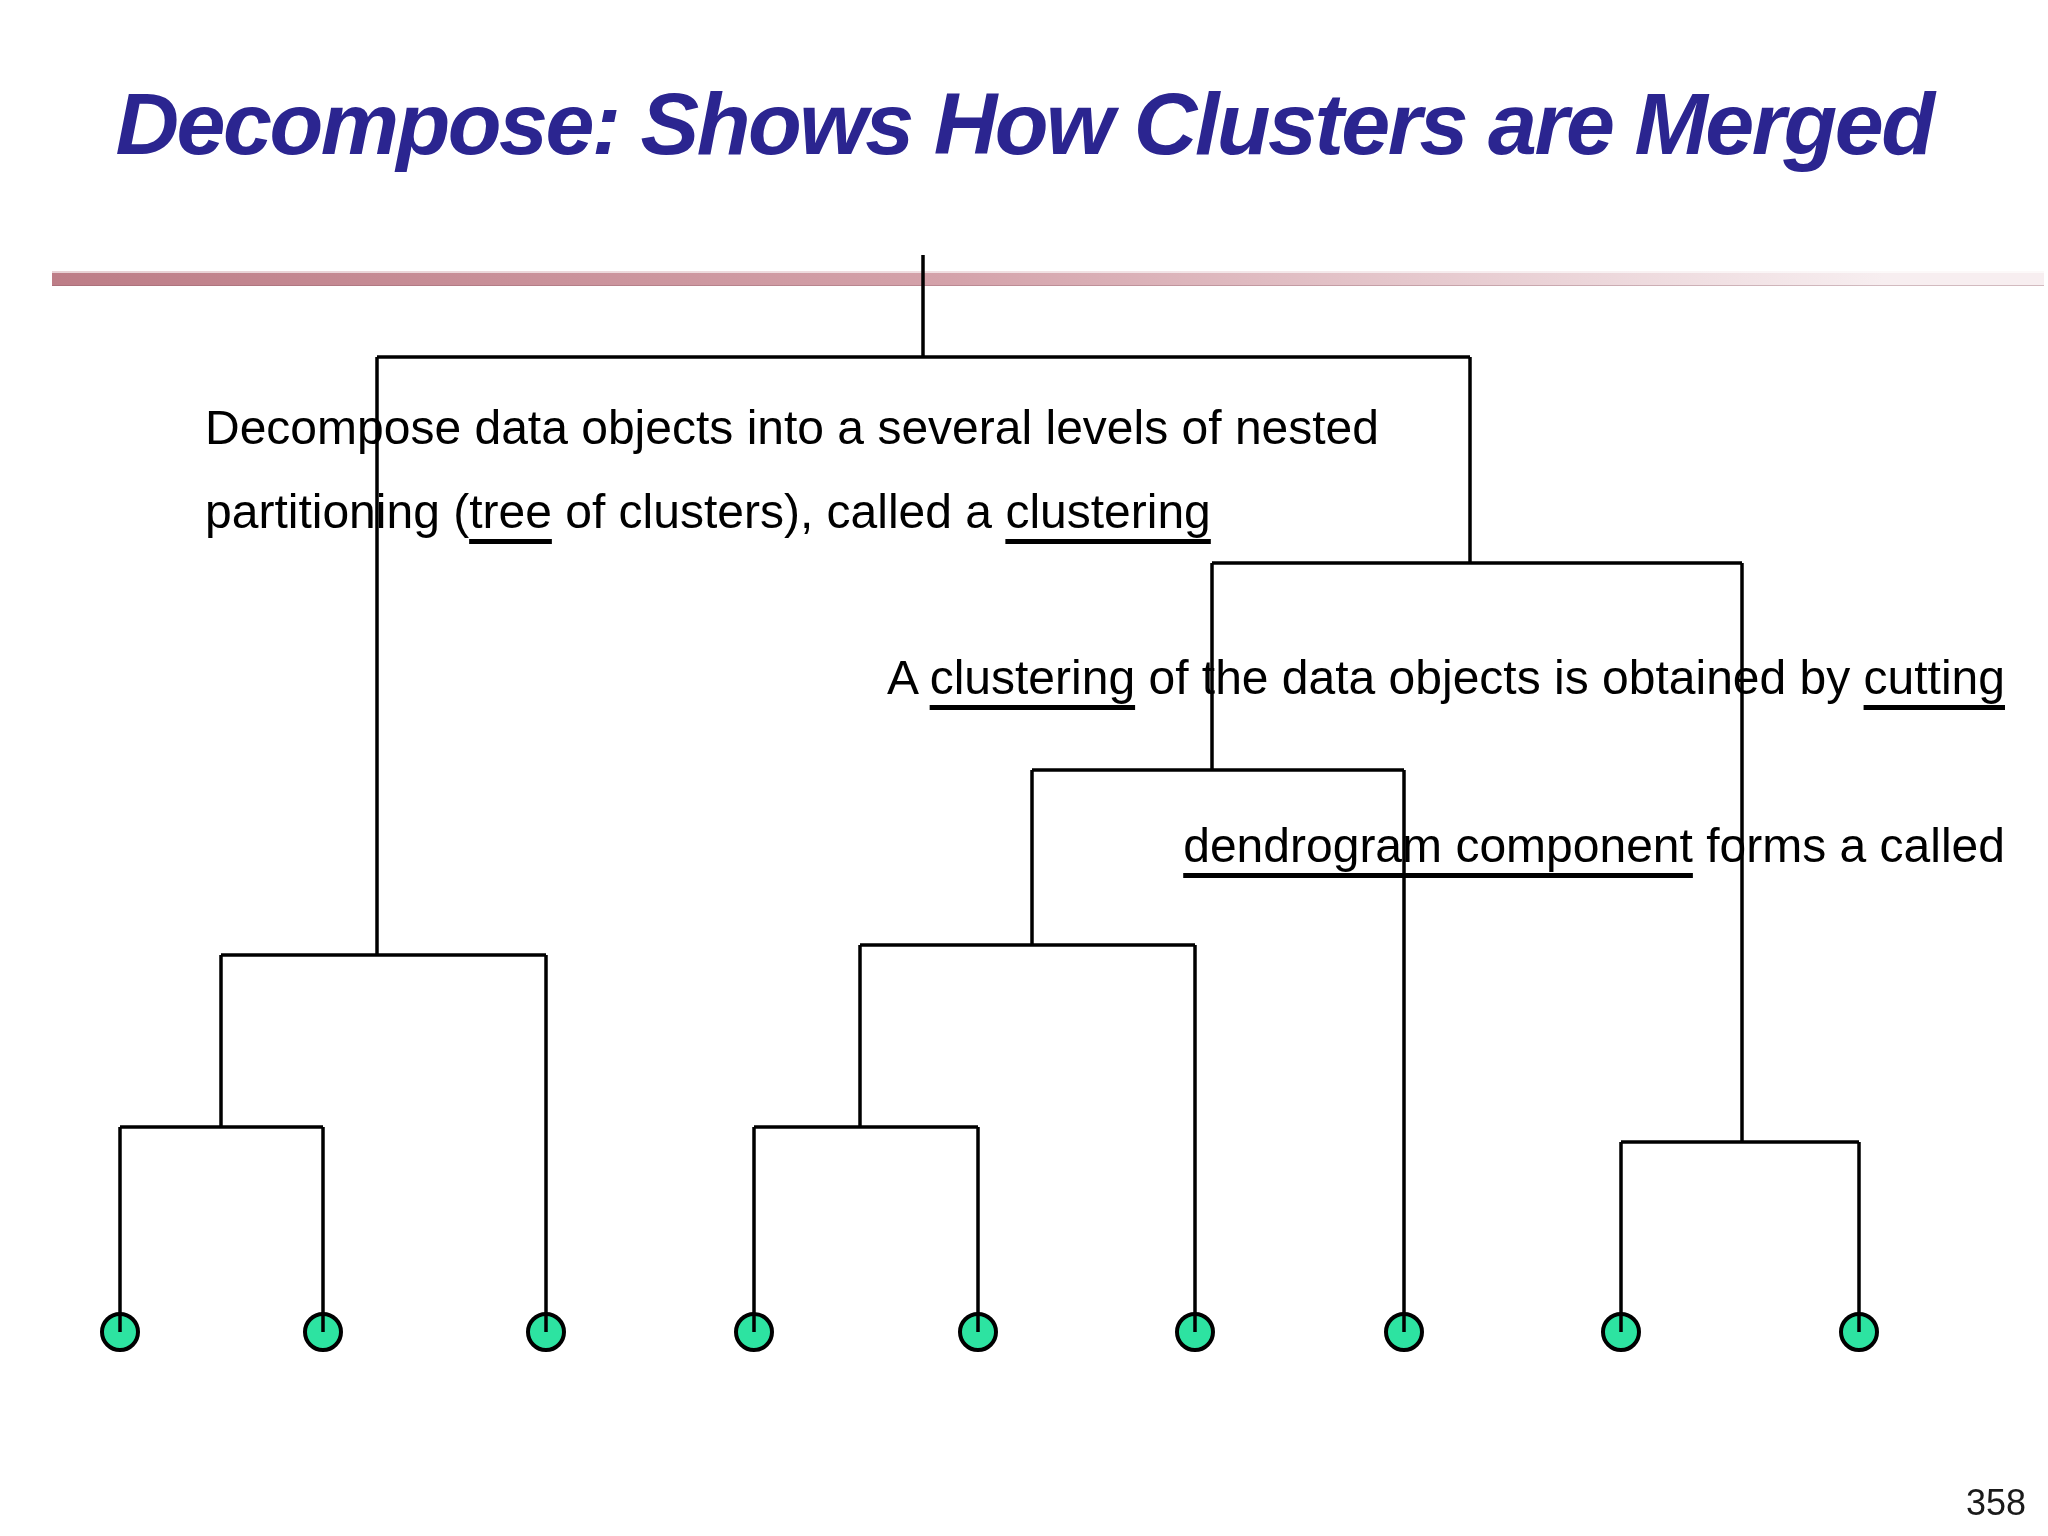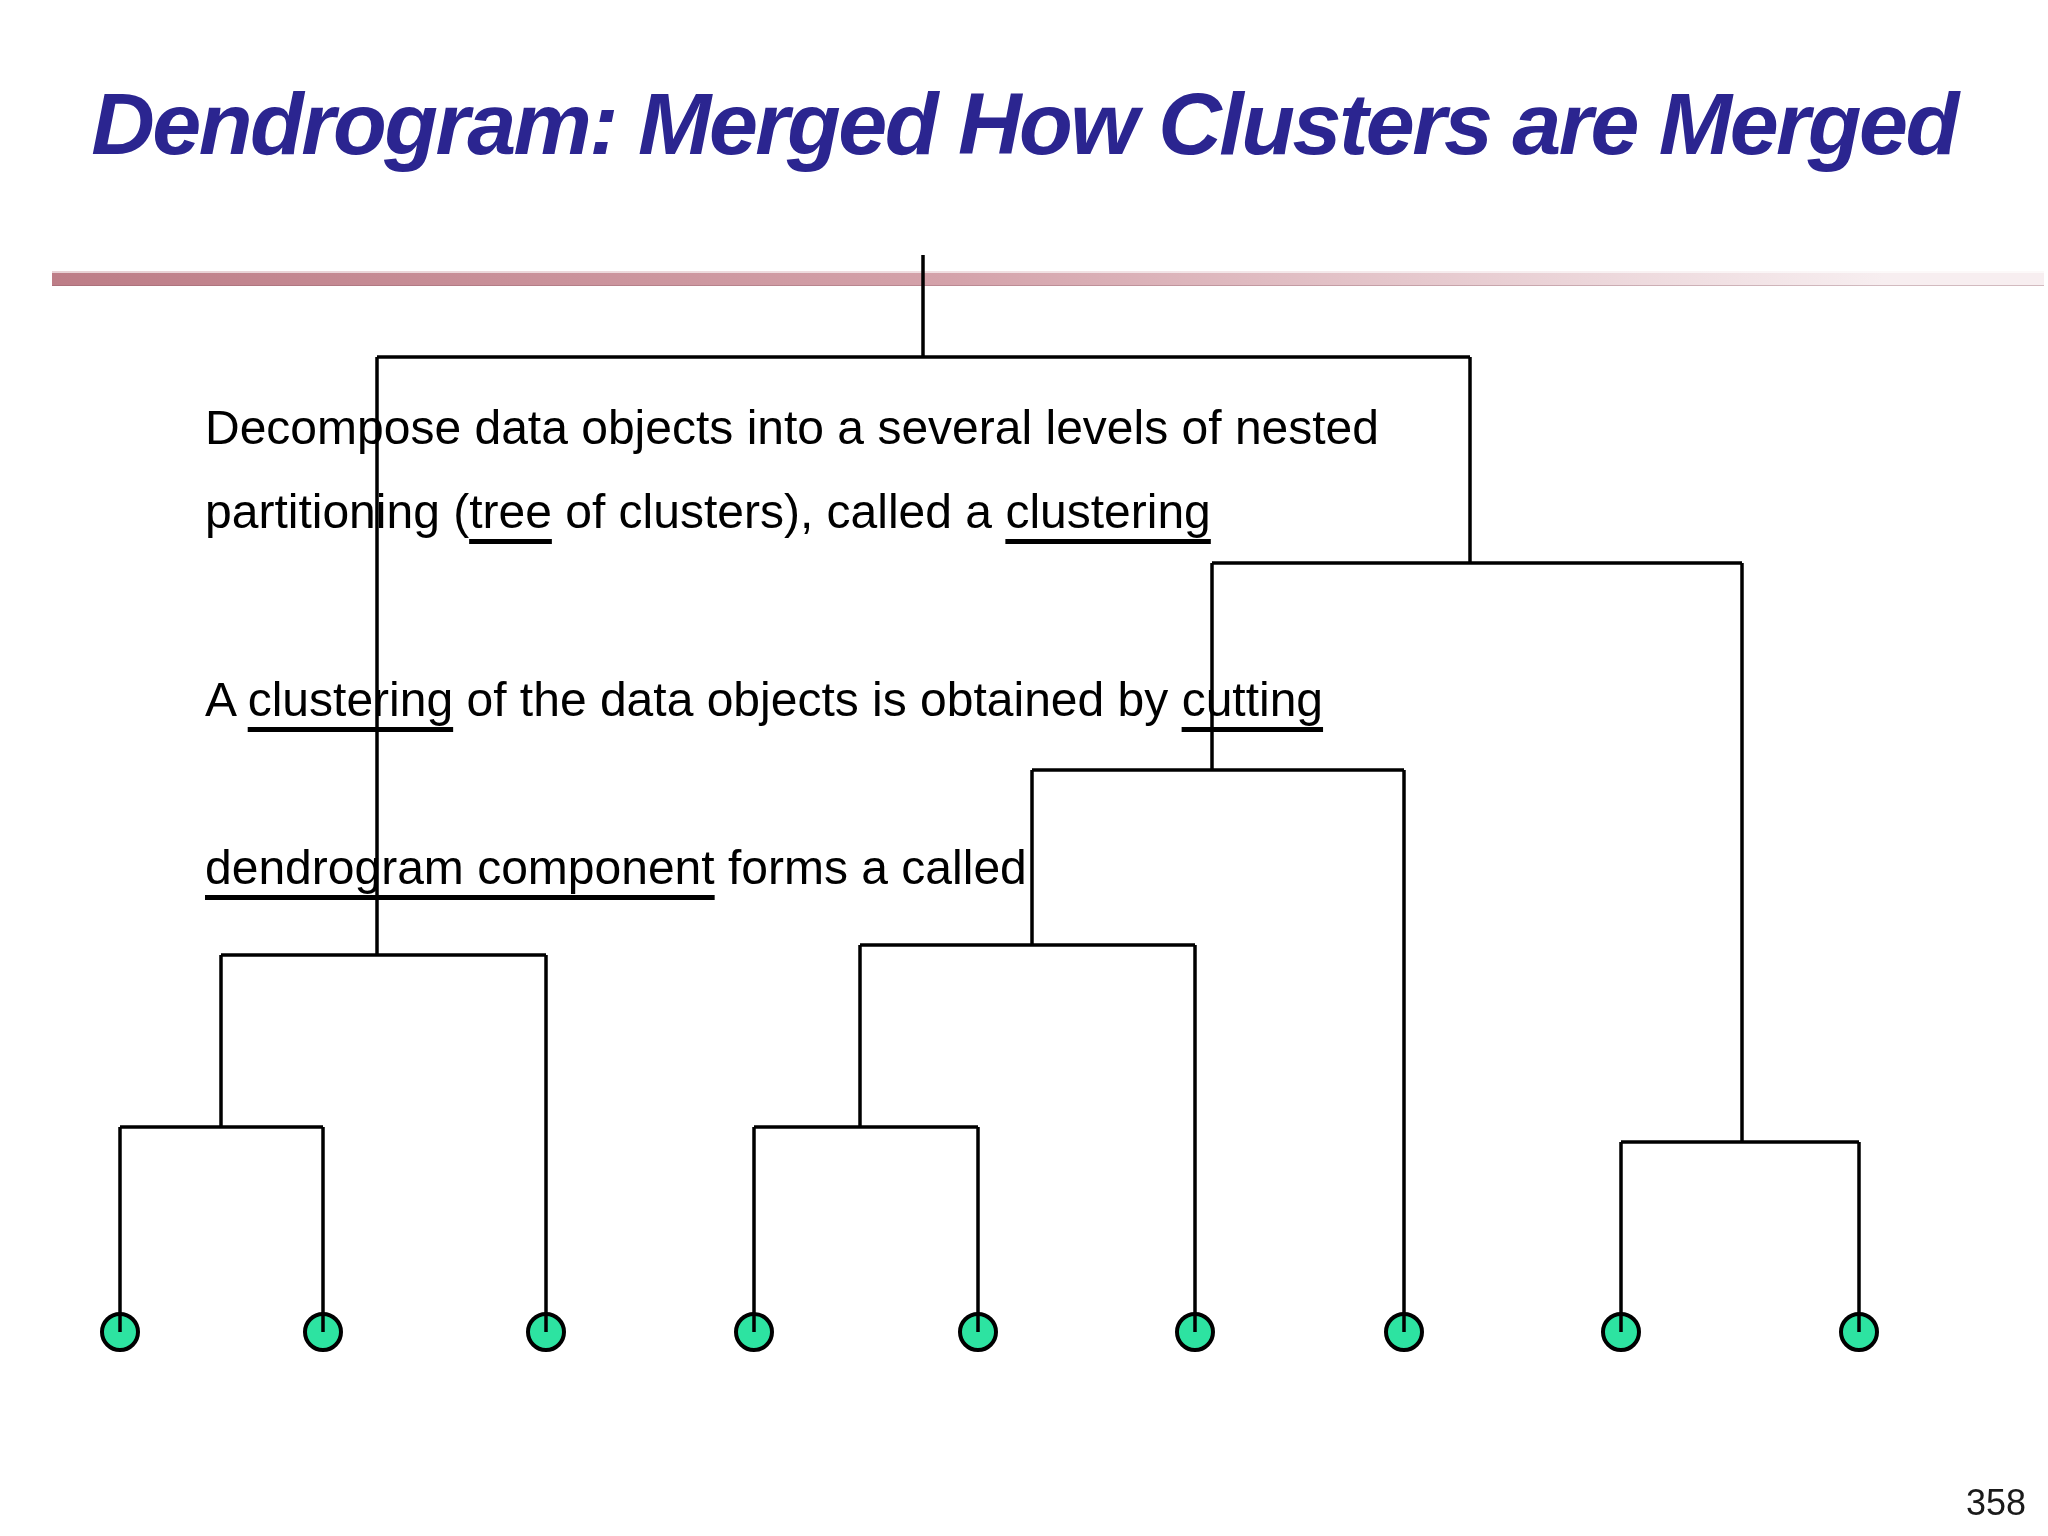--- a/index.html
+++ b/index.html
@@ -38,39 +38,39 @@
   .body-text{
     position:absolute;
     left:205px;
     width:1800px;
     font-size:48px;
     line-height:84px;
     color:#000;
     white-space:nowrap;
   }
   .para-0{top:386px;}
-  .para-1{top:658px;}
+  .para-1{top:636px;text-align:right;}
   .u{
     text-decoration:underline;
     text-decoration-thickness:5px;
     text-underline-offset:11px;
   }
   .page-number{
     position:absolute;
     right:22px;bottom:12px;
     font-size:36px;
     color:#1a1a1a;
   }
 </style>
 </head>
 <body>
 
 <div class="slide">
 
-  <h1 class="slide-title" style="color: rgb(43, 37, 144);">Dendrogram: Merged How Clusters are Merged</h1>
+  <h1 class="slide-title" style="color: rgb(43, 37, 144);">Decompose: Shows How Clusters are Merged</h1>
 
   <div class="divider" style="background: linear-gradient(to right, rgb(189, 125, 135) 0%, rgb(212, 162, 170) 45%, rgb(247, 238, 240) 92%, rgb(247, 238, 240) 100%);"></div>
 
   <svg class="tree-svg" id="tree-svg" xmlns="http://www.w3.org/2000/svg" viewBox="0 0 2048 1536">
       <circle cx="120" cy="1332" r="18" fill="#2DE3A1" stroke="#000000" stroke-width="4"></circle>
       <circle cx="323" cy="1332" r="18" fill="#2DE3A1" stroke="#000000" stroke-width="4"></circle>
       <circle cx="546" cy="1332" r="18" fill="#2DE3A1" stroke="#000000" stroke-width="4"></circle>
       <circle cx="754" cy="1332" r="18" fill="#2DE3A1" stroke="#000000" stroke-width="4"></circle>
       <circle cx="978" cy="1332" r="18" fill="#2DE3A1" stroke="#000000" stroke-width="4"></circle>
       <circle cx="1195" cy="1332" r="18" fill="#2DE3A1" stroke="#000000" stroke-width="4"></circle>

